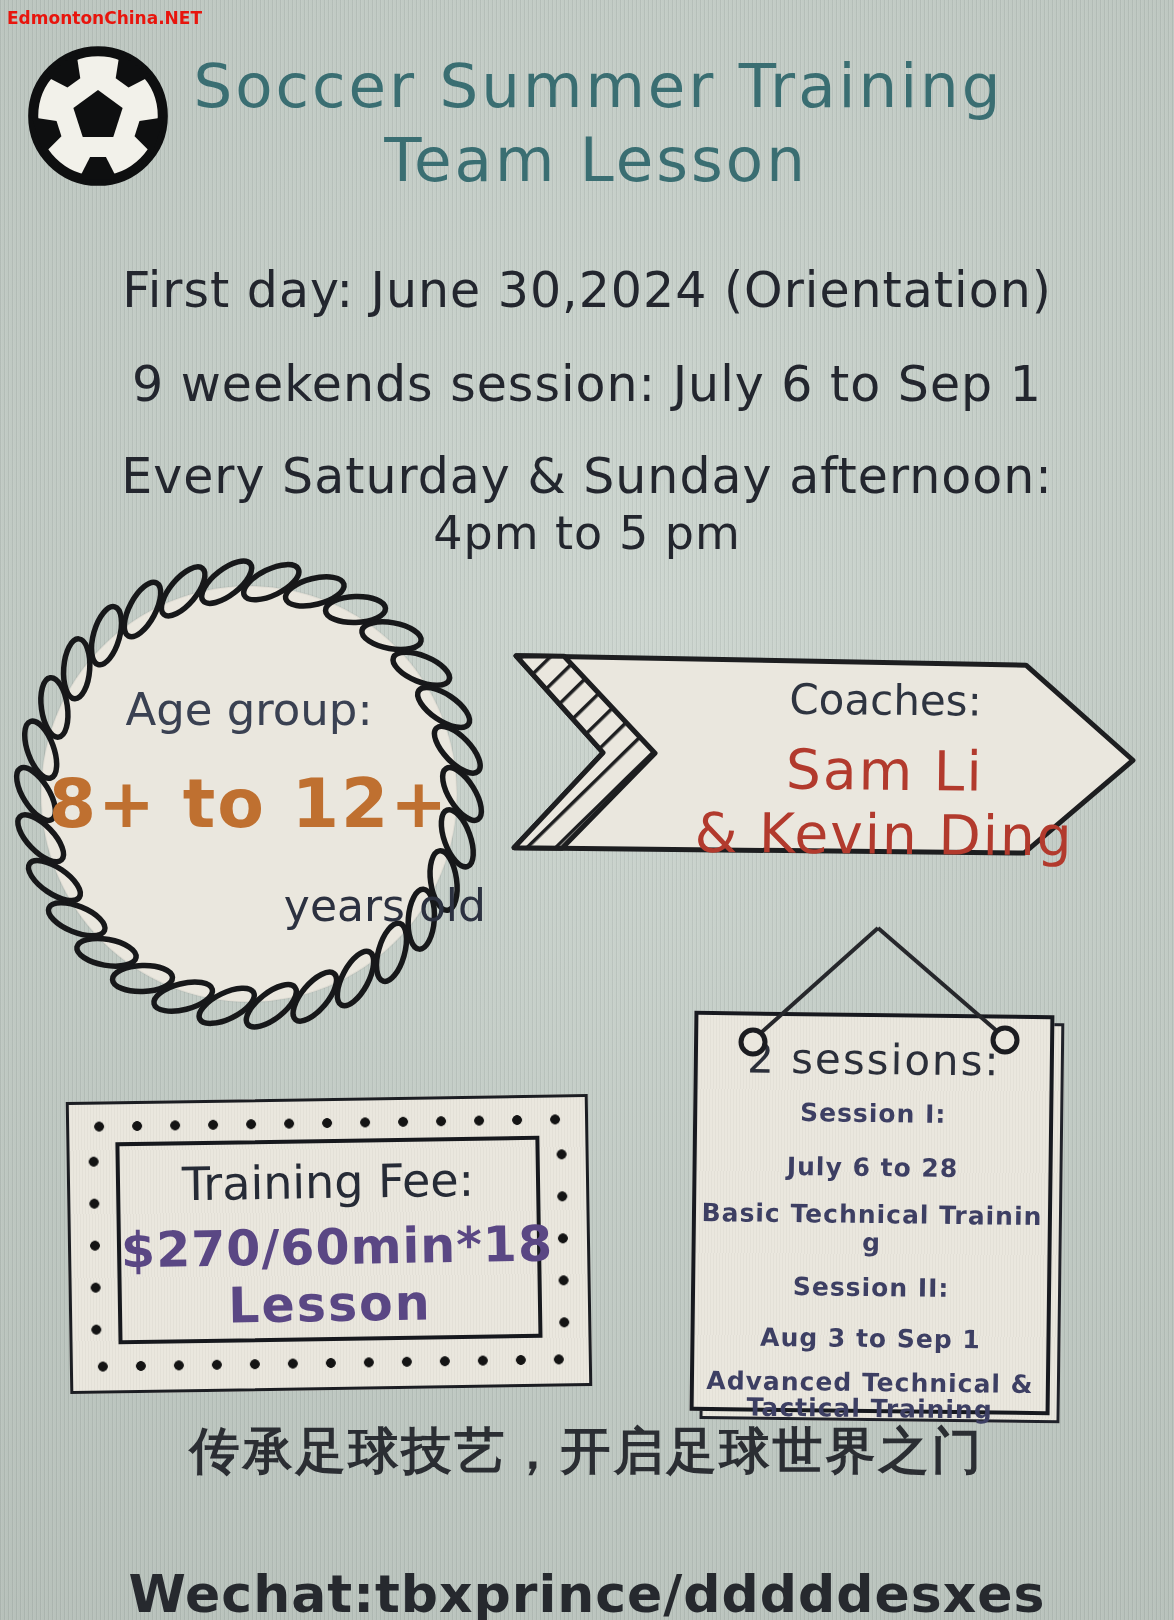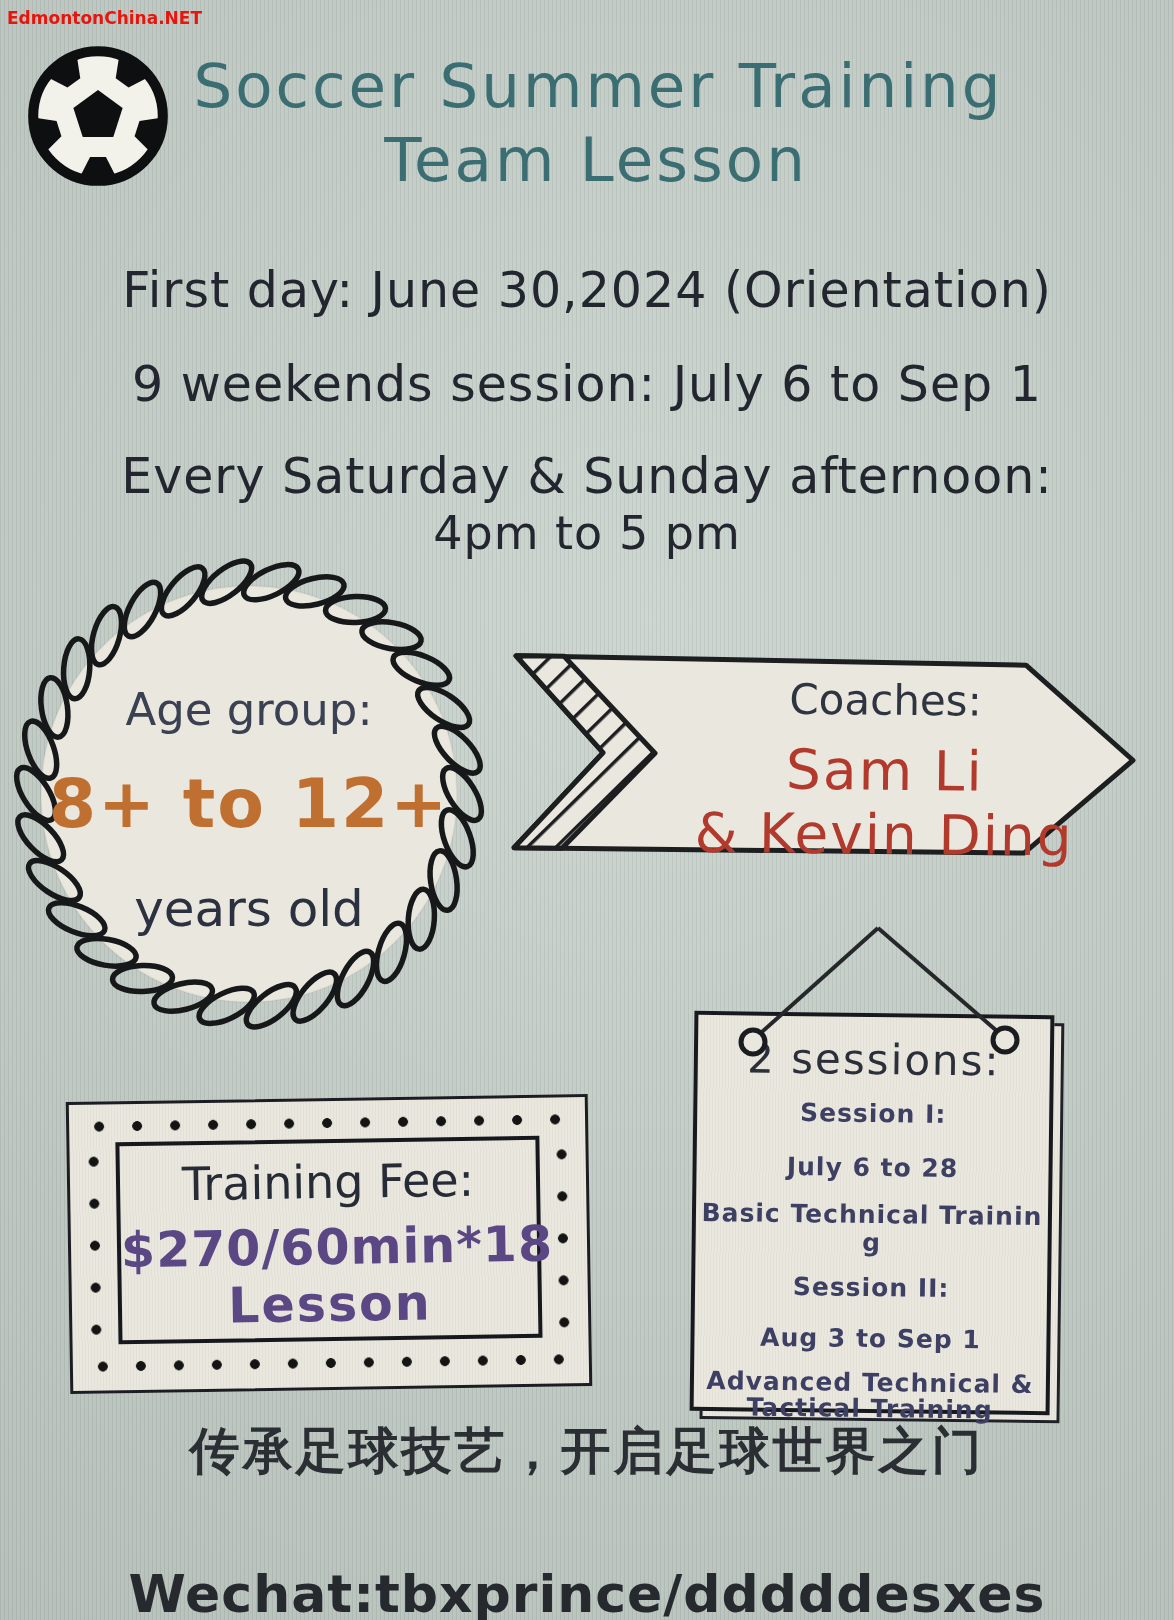--- a/index.html
+++ b/index.html
@@ -26,21 +26,21 @@
   .watermark{left:7px;top:8px;font-size:17px;font-weight:bold;color:var(--watermark-red);letter-spacing:0;}
   .title-line{color:var(--teal);font-size:61px;letter-spacing:3px;font-weight:500;}
   .sched{font-size:49px;letter-spacing:1px;color:var(--ink);font-weight:500;}
   .sched-sub{font-size:46px;}
 
   
   .age-wrap{left:12px;top:552px;width:474px;height:478px;}
   .age-text{left:0;right:0;text-align:center;}
   .age-label{top:110px;font-size:45px;color:#3a4152;margin-top:21px;}
   .age-range{top:212px;font-size:68px;color:var(--orange);font-weight:600;letter-spacing:2px;}
-  .age-unit{top:328px;font-size:50px;color:#2c3140;}
+  .age-unit{top:328px;font-size:44px;color:#2c3140;text-align:right;}
 
   
   .arrow-wrap{left:505px;top:645px;width:635px;height:225px;transform:rotate(0.6deg);}
   .arrow-text{left:150px;right:25px;text-align:center;}
   .coaches-label{top:30px;font-size:42px;color:#2e3440;}
   .coach-1{top:93px;font-size:55px;color:var(--red);font-weight:500;letter-spacing:2px;}
   .coach-2{top:157px;font-size:55px;color:var(--red);font-weight:500;letter-spacing:2px;}
 
   
   .strings{left:655px;top:895px;width:430px;height:165px;z-index:4;}

